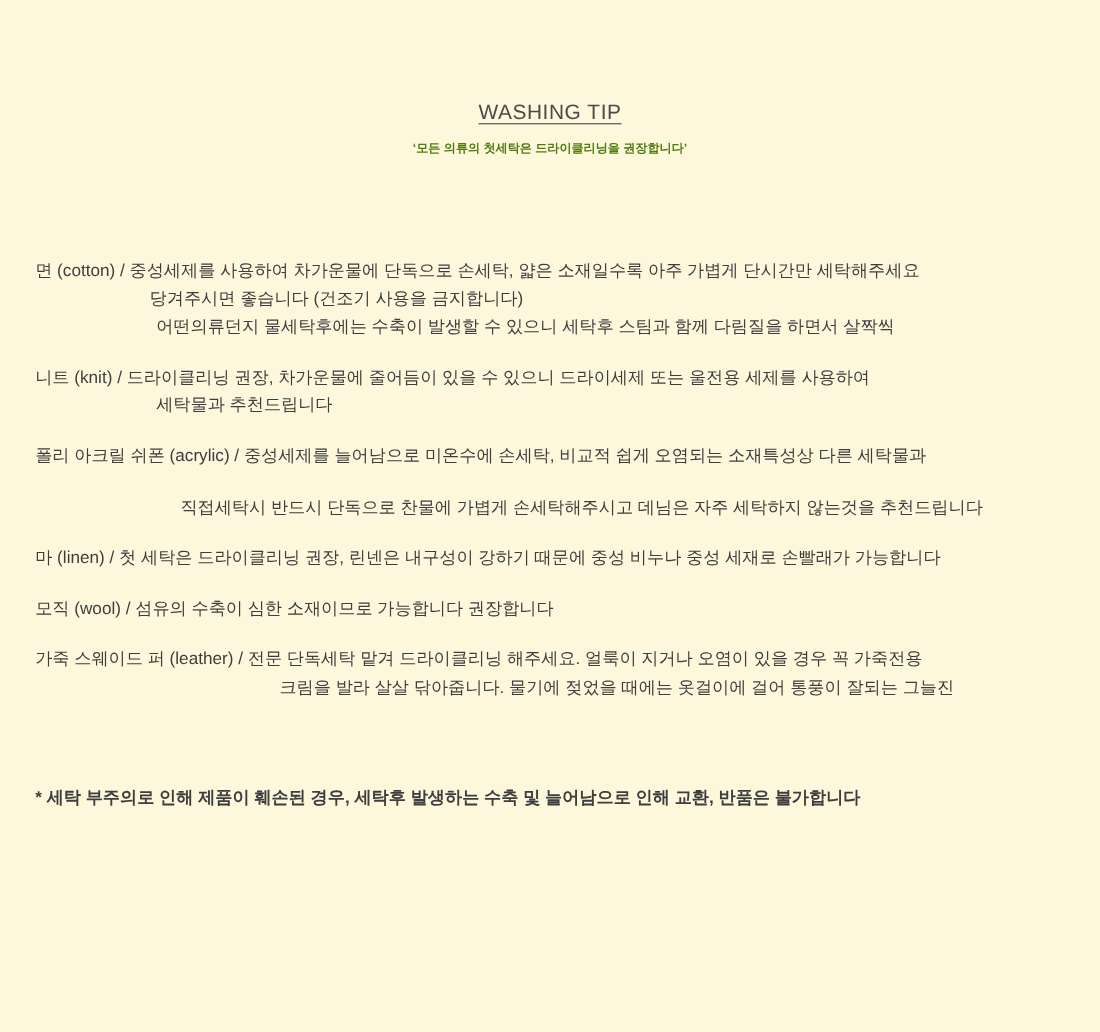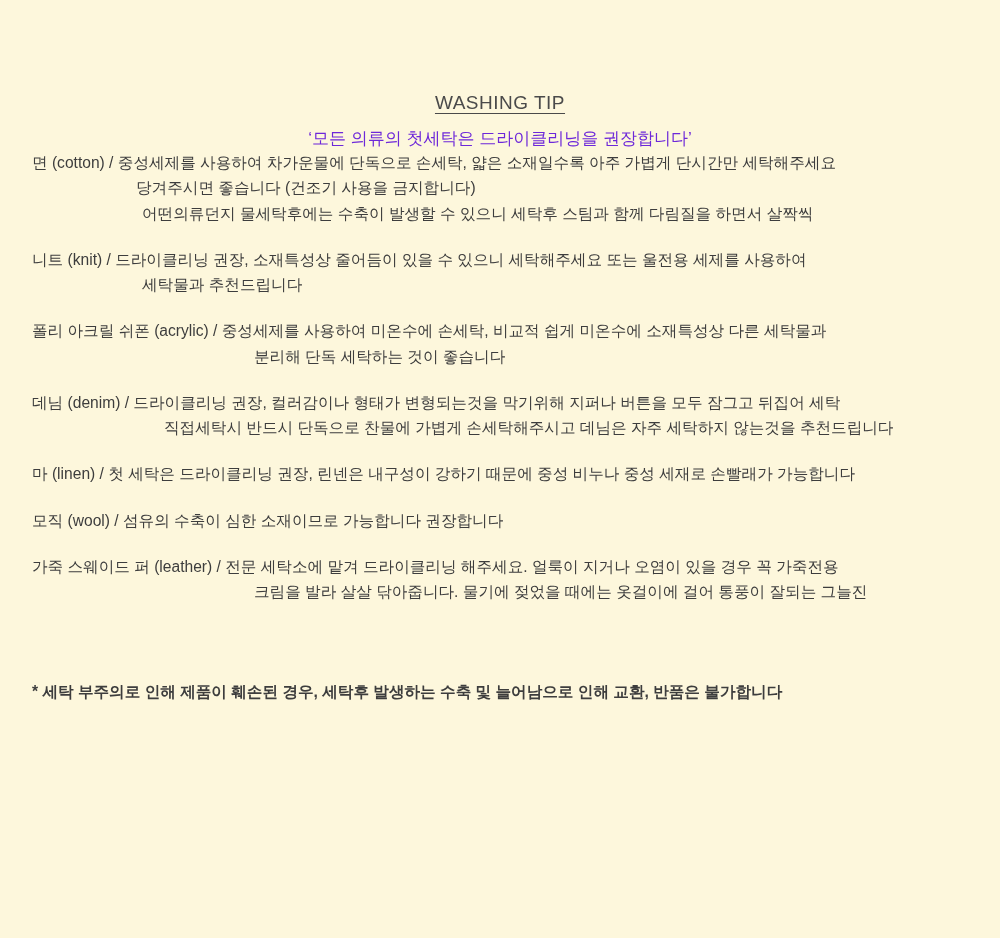--- a/index.html
+++ b/index.html
@@ -27,25 +27,26 @@
   .doc-title {
     font-size: 19px;
     letter-spacing: 0.5px;
     color: #4a4a4a;
     text-decoration: underline;
     text-underline-offset: 4px;
     font-weight: 400;
   }
   .doc-subtitle {
     margin-top: 13px;
-    font-size: 17px;
-    color: #6d28d9;
-    font-weight: 400;
+    font-size: 11px;
+    color: #4d7c0f;
+    font-weight: 700;
   }
   .content {
+    margin-top: 92px;
     padding-left: 32px;
     padding-right: 22px;
   }
   .entry {
     margin-bottom: 21px;
   }
   .entry .line {
     font-size: 15.6px;
     line-height: 1.62;
     color: #3d3d3d;
@@ -75,44 +76,42 @@
 
   <div class="content">
 
     <div class="entry">
       <div class="line">면 (cotton) / 중성세제를 사용하여 차가운물에 단독으로 손세탁, 얇은 소재일수록 아주 가볍게 단시간만 세탁해주세요</div>
       <div class="line cont" style="padding-left:104px">당겨주시면 좋습니다 (건조기 사용을 금지합니다)</div>
       <div class="line cont" style="padding-left:110px">어떤의류던지 물세탁후에는 수축이 발생할 수 있으니 세탁후 스팀과 함께 다림질을 하면서 살짝씩</div>
     </div>
 
     <div class="entry">
-      <div class="line">니트 (knit) / 드라이클리닝 권장, 소재특성상 줄어듬이 있을 수 있으니 세탁해주세요 또는 울전용 세제를 사용하여</div>
+      <div class="line">니트 (knit) / 드라이클리닝 권장, 차가운물에 줄어듬이 있을 수 있으니 드라이세제 또는 울전용 세제를 사용하여</div>
       <div class="line cont" style="padding-left:110px">세탁물과 추천드립니다</div>
     </div>
 
     <div class="entry">
-      <div class="line">폴리 아크릴 쉬폰 (acrylic) / 중성세제를 사용하여 미온수에 손세탁, 비교적 쉽게 미온수에 소재특성상 다른 세탁물과</div>
-      <div class="line cont" style="padding-left:222px">분리해 단독 세탁하는 것이 좋습니다</div>
+      <div class="line">폴리 아크릴 쉬폰 (acrylic) / 중성세제를 늘어남으로 미온수에 손세탁, 비교적 쉽게 오염되는 소재특성상 다른 세탁물과</div>
     </div>
 
     <div class="entry">
-      <div class="line">데님 (denim) / 드라이클리닝 권장, 컬러감이나 형태가 변형되는것을 막기위해 지퍼나 버튼을 모두 잠그고 뒤집어 세탁</div>
       <div class="line cont" style="padding-left:132px">직접세탁시 반드시 단독으로 찬물에 가볍게 손세탁해주시고 데님은 자주 세탁하지 않는것을 추천드립니다</div>
     </div>
 
     <div class="entry">
       <div class="line">마 (linen) / 첫 세탁은 드라이클리닝 권장, 린넨은 내구성이 강하기 때문에 중성 비누나 중성 세재로 손빨래가 가능합니다</div>
     </div>
 
     <div class="entry">
       <div class="line">모직 (wool) / 섬유의 수축이 심한 소재이므로 가능합니다 권장합니다</div>
     </div>
 
     <div class="entry">
-      <div class="line">가죽 스웨이드 퍼 (leather) / 전문 세탁소에 맡겨 드라이클리닝 해주세요. 얼룩이 지거나 오염이 있을 경우 꼭 가죽전용</div>
+      <div class="line">가죽 스웨이드 퍼 (leather) / 전문 단독세탁 맡겨 드라이클리닝 해주세요. 얼룩이 지거나 오염이 있을 경우 꼭 가죽전용</div>
       <div class="line cont" style="padding-left:222px">크림을 발라 살살 닦아줍니다. 물기에 젖었을 때에는 옷걸이에 걸어 통풍이 잘되는 그늘진</div>
     </div>
 
   </div>
 
   <div class="footer-note">* 세탁 부주의로 인해 제품이 훼손된 경우, 세탁후 발생하는 수축 및 늘어남으로 인해 교환, 반품은 불가합니다</div>
 
 </div>
 
 </body></html>

